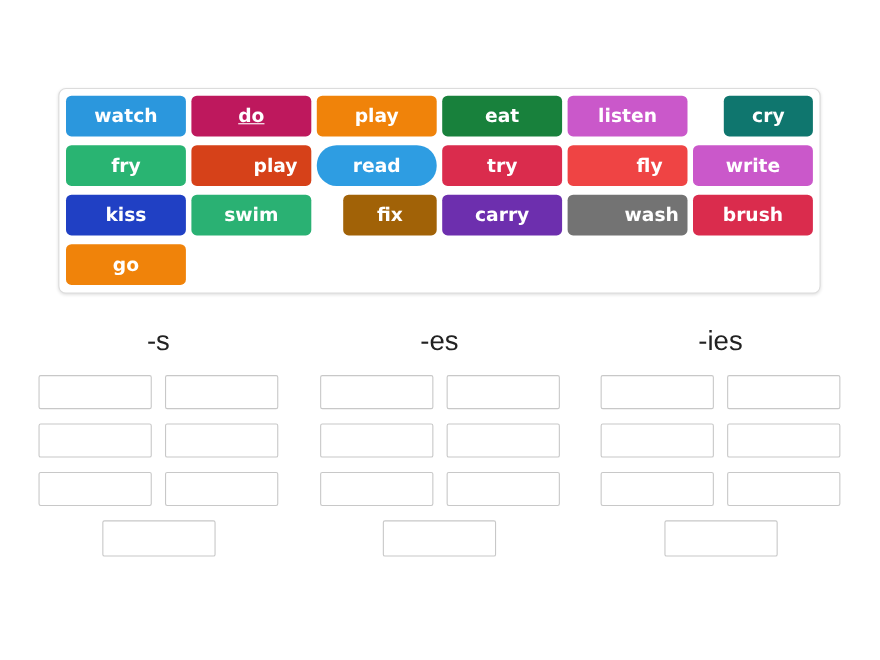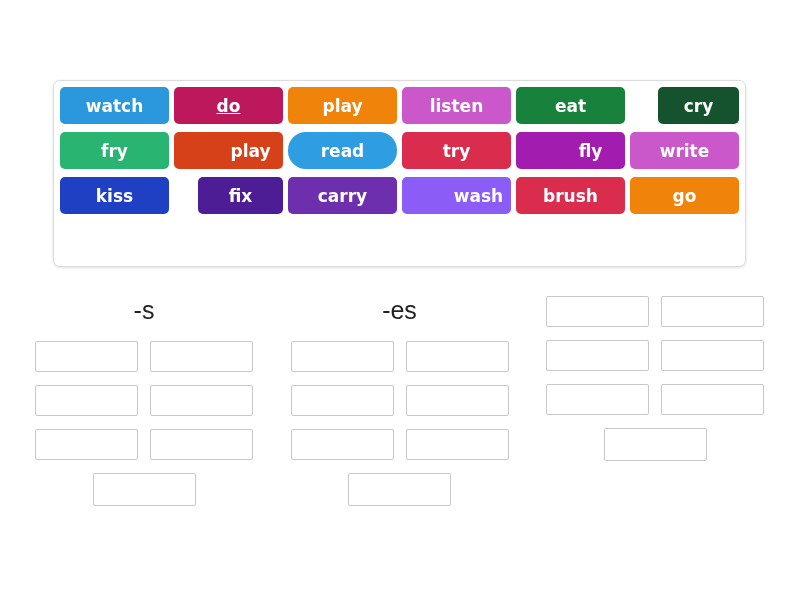--- a/index.html
+++ b/index.html
@@ -95,33 +95,34 @@
 </head>
 <body>
 
 <div class="stage">
 
   <div class="bank">
     <div class="tiles">
       <div class="tile" style="background: rgb(43, 151, 221);">watch</div>
       <div class="tile" style="background: #be185d; text-decoration: underline;">do</div>
       <div class="tile" style="background: rgb(240, 131, 10);">play</div>
+      <div class="tile" style="background: rgb(24, 129, 60);">eat</div>
       <div class="tile" style="background: rgb(202, 88, 202);">listen</div>
-      <div class="tile" style="background: rgb(24, 129, 60);">eat</div>
-      <div class="tile" style="background: #14532d; margin-left: 28px;">cry</div>
+      <div class="tile" style="background: #0f766e; margin-left: 28px;">cry</div>
       <div class="tile" style="background: rgb(41, 180, 114);">fry</div>
       <div class="tile" style="background: rgb(214, 65, 25); padding-left: 44px;">play</div>
       <div class="tile" style="background: rgb(46, 157, 226); border-radius: 18px;">read</div>
       <div class="tile" style="background: rgb(218, 44, 77);">try</div>
-      <div class="tile" style="background: #a21caf; padding-left: 40px;">fly</div>
+      <div class="tile" style="background: #ef4444; padding-left: 40px;">fly</div>
       <div class="tile" style="background: rgb(202, 88, 202);">write</div>
       <div class="tile" style="background: rgb(32, 64, 196);">kiss</div>
-      <div class="tile" style="background: #4c1d95; margin-left: 24px;">fix</div>
+      <div class="tile" style="background: rgb(42, 177, 115);">swim</div>
+      <div class="tile" style="background: #a16207; margin-left: 24px;">fix</div>
       <div class="tile" style="background: rgb(109, 47, 174);">carry</div>
-      <div class="tile" style="background: #8b5cf6; padding-left: 44px;">wash</div>
+      <div class="tile" style="background: #737373; padding-left: 44px;">wash</div>
       <div class="tile" style="background: rgb(218, 44, 77);">brush</div>
       <div class="tile" style="background: rgb(240, 131, 10);">go</div>
     </div>
   </div>
 
   <div class="groups">
 
     <div class="group">
       <h2 class="group-title">-s</h2>
       <div class="slots">
@@ -142,20 +143,21 @@
         <div class="slot"></div>
         <div class="slot"></div>
         <div class="slot"></div>
         <div class="slot"></div>
         <div class="slot"></div>
       </div>
       <div class="slot-center"></div>
     </div>
 
     <div class="group">
+      <h2 class="group-title">-ies</h2>
       <div class="slots">
         <div class="slot"></div>
         <div class="slot"></div>
         <div class="slot"></div>
         <div class="slot"></div>
         <div class="slot"></div>
         <div class="slot"></div>
       </div>
       <div class="slot-center"></div>
     </div>

